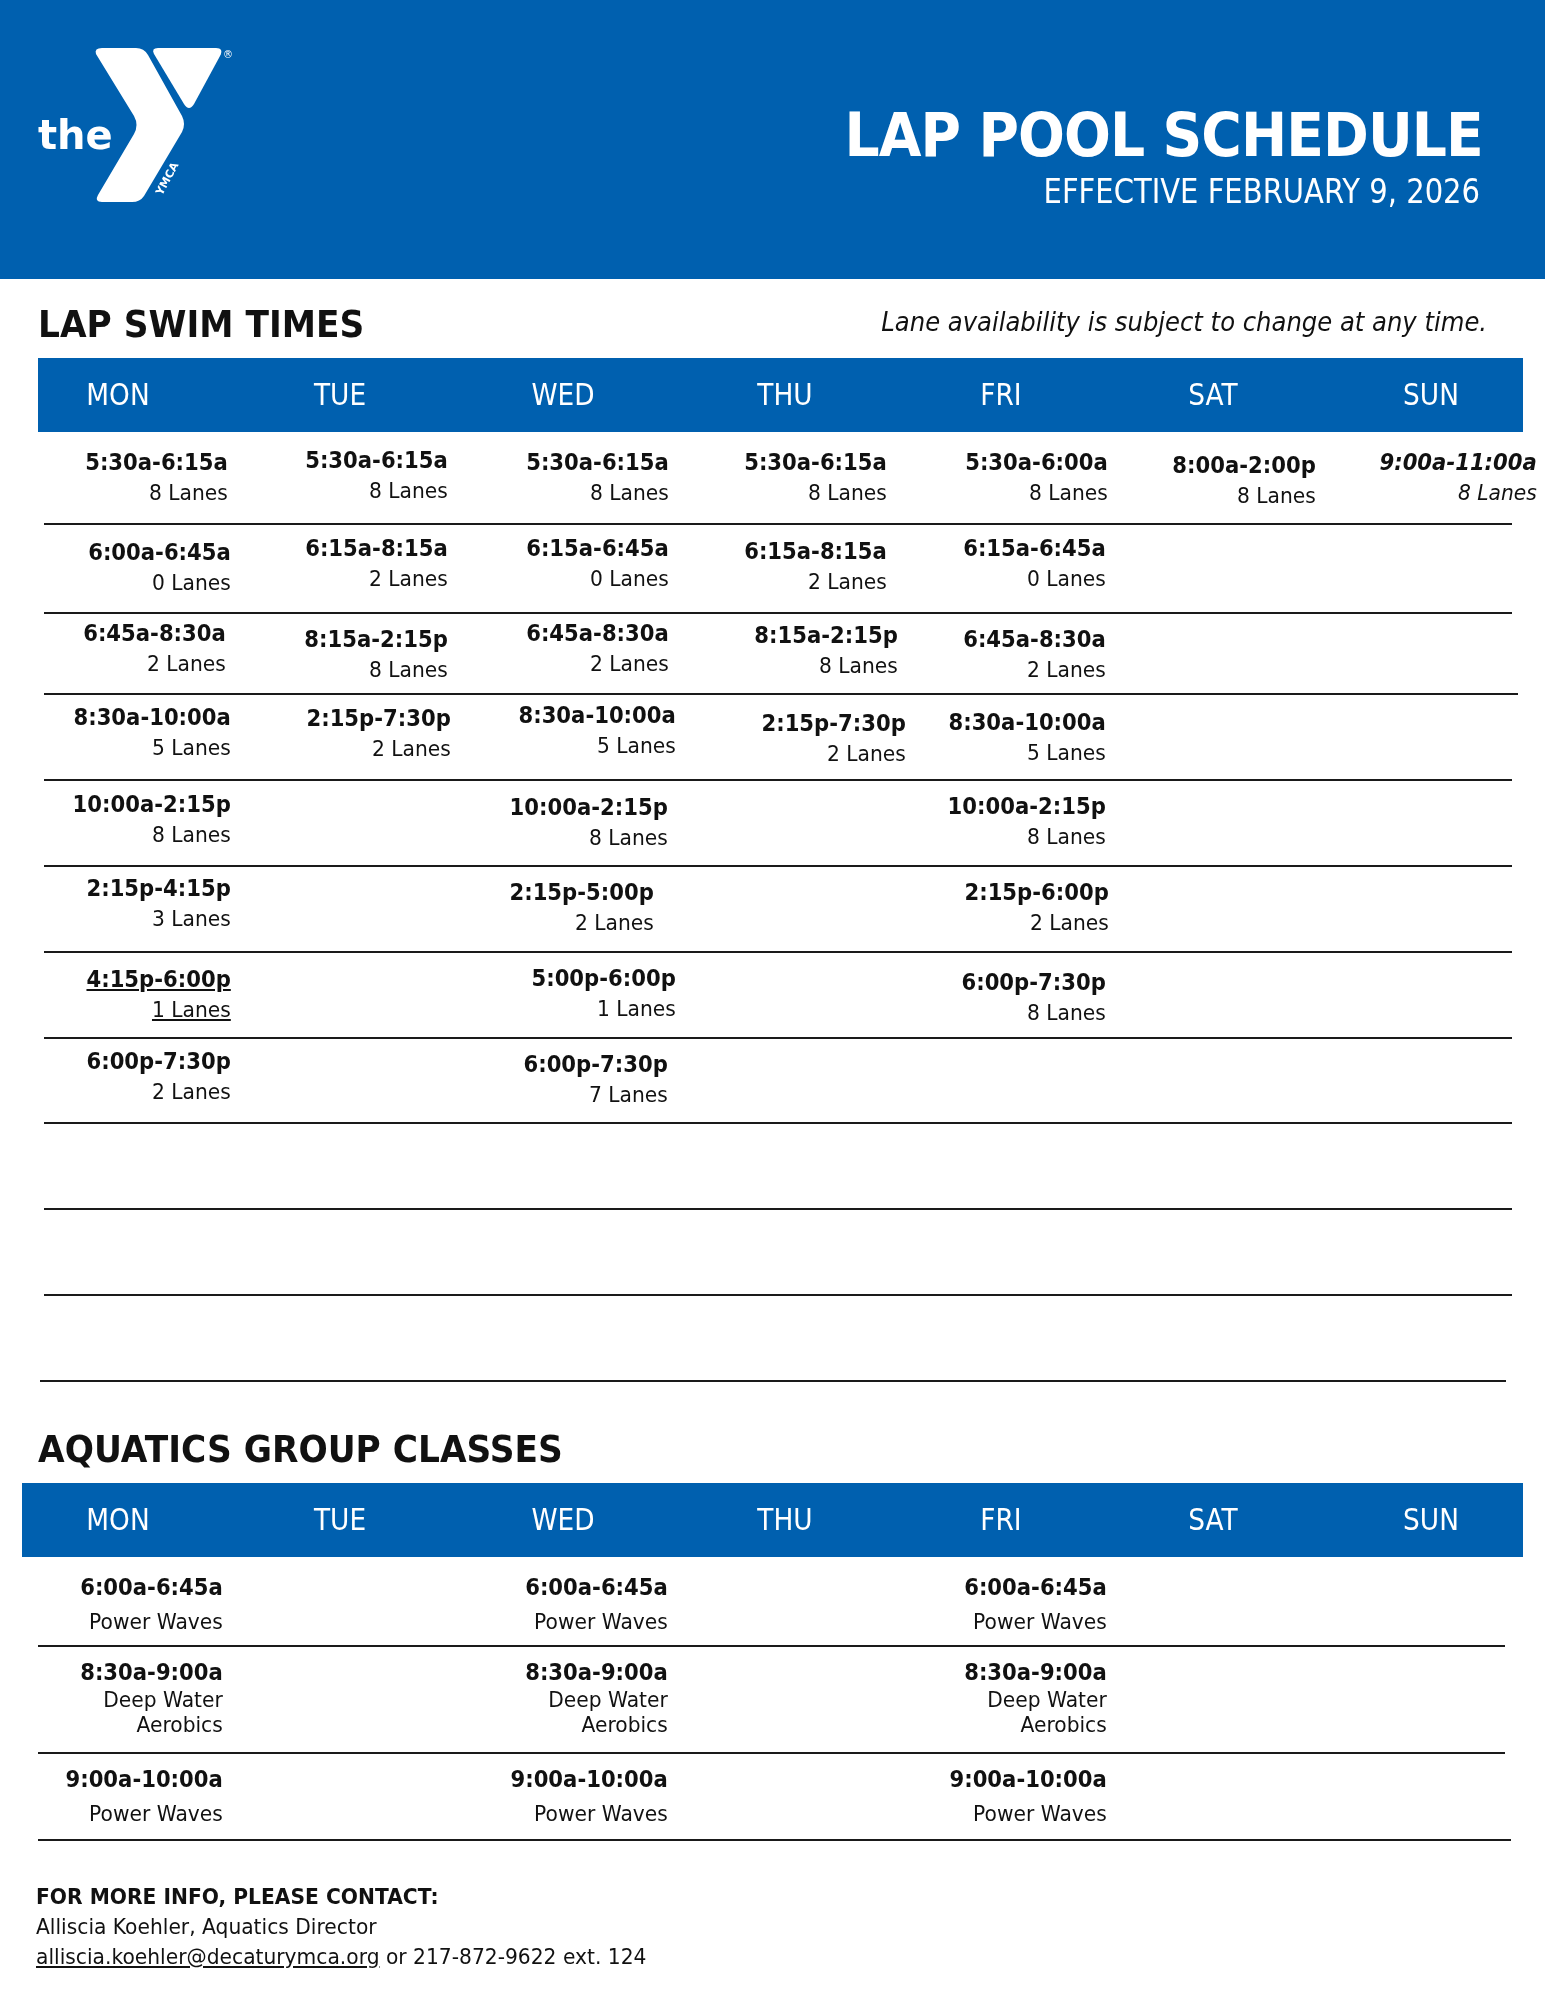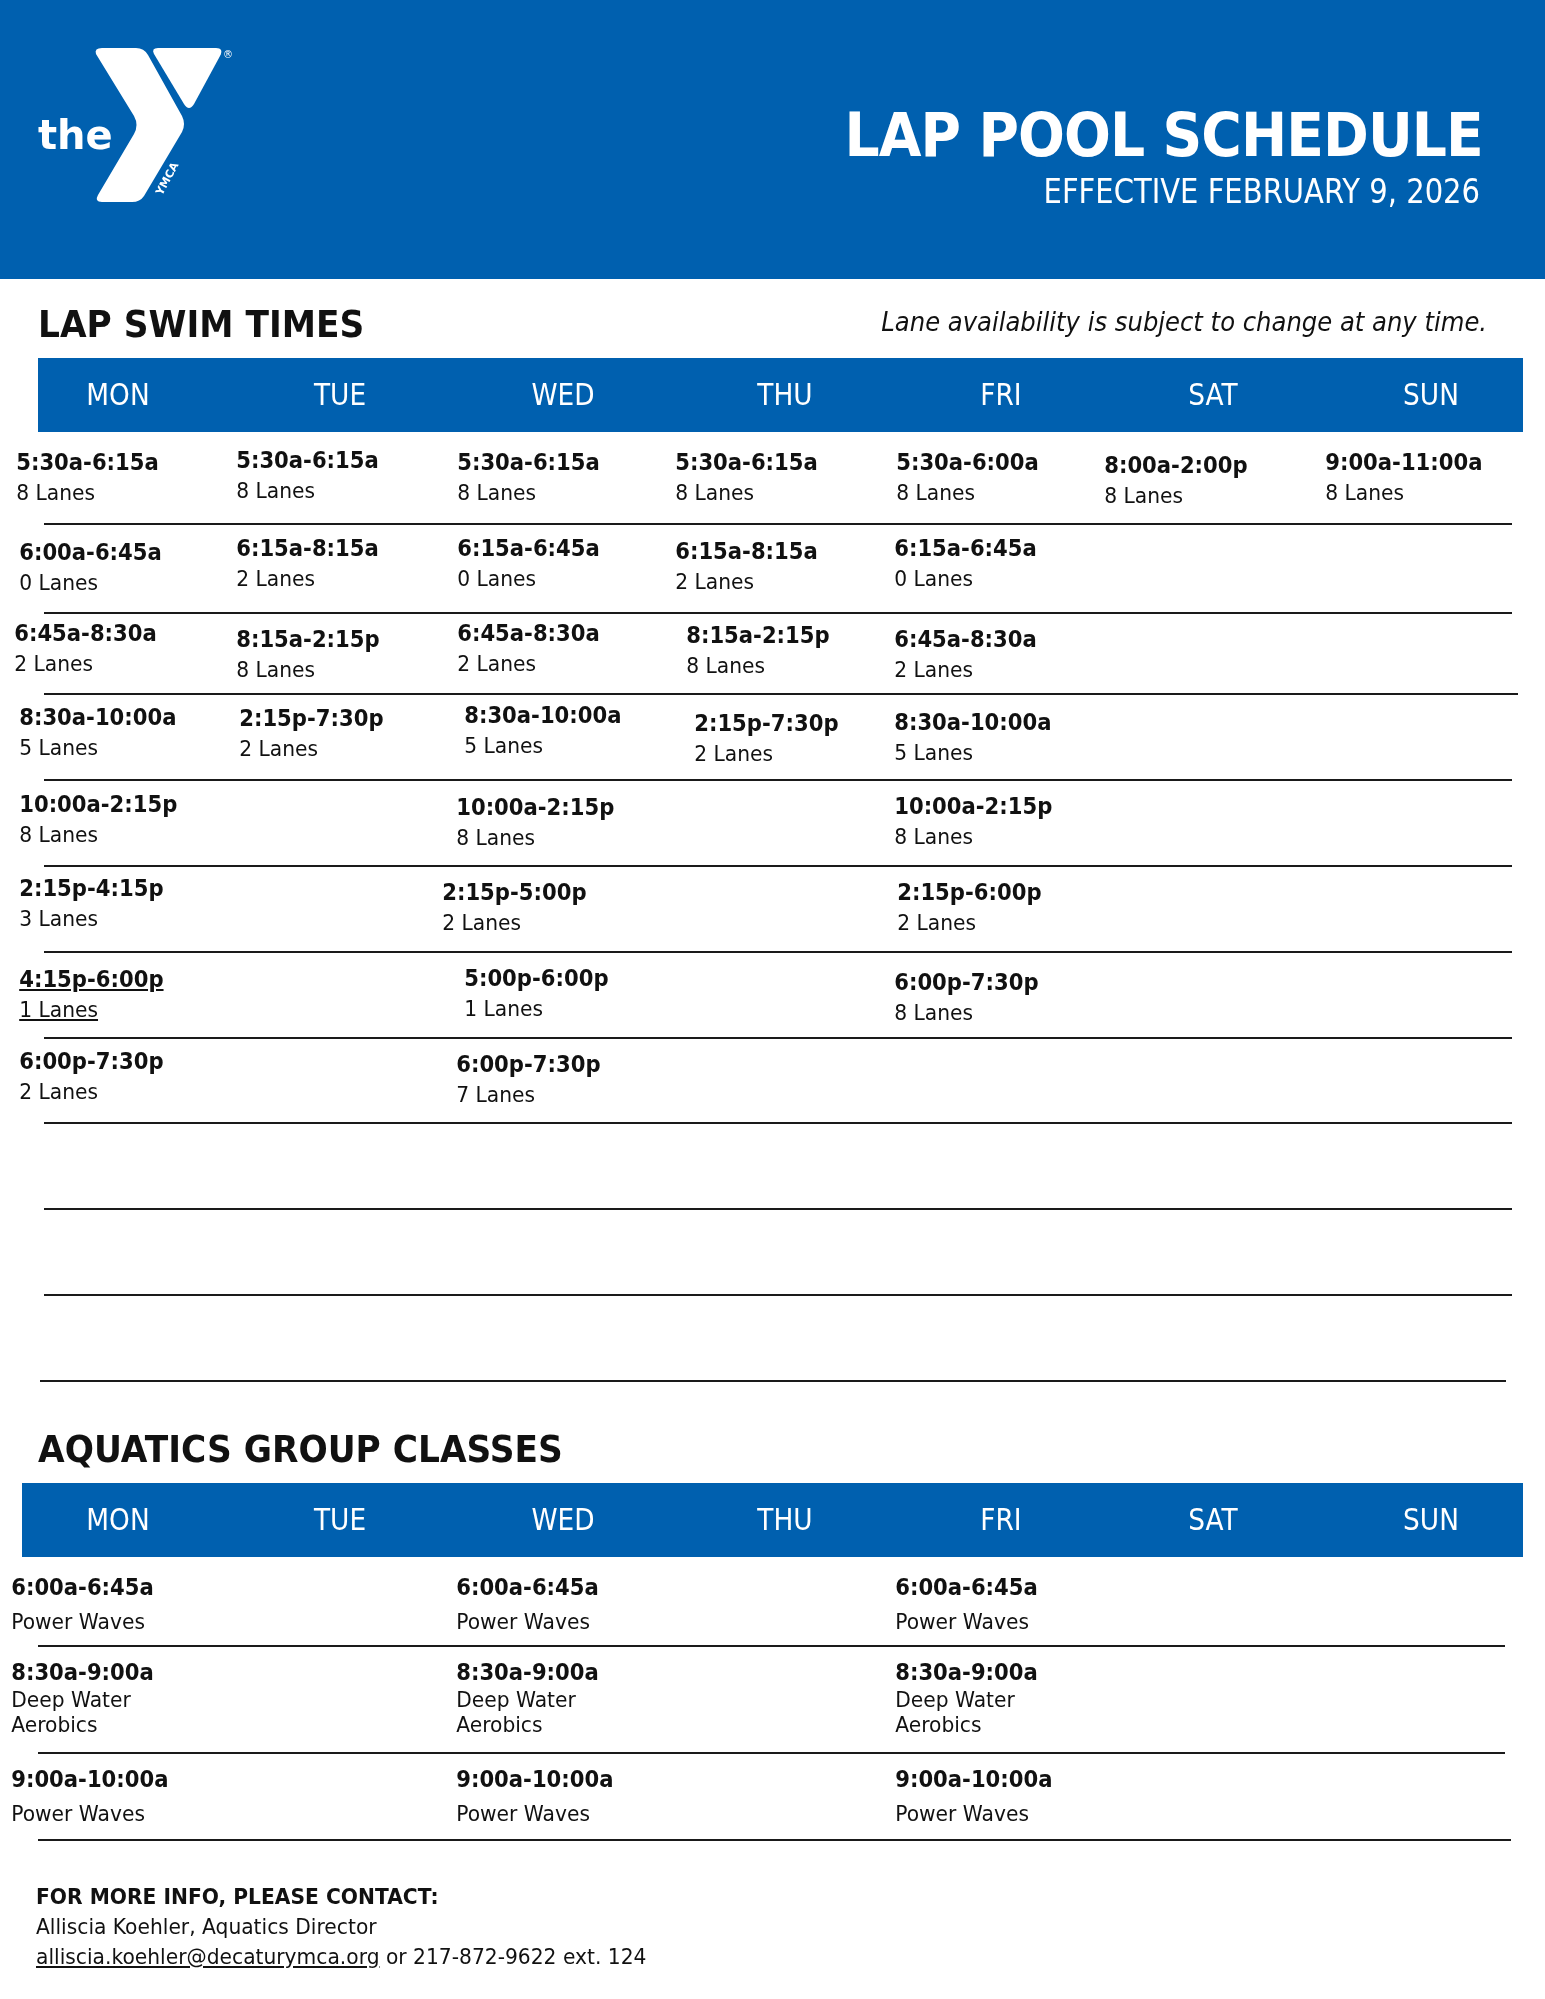--- a/index.html
+++ b/index.html
@@ -12,21 +12,21 @@
     .header-sub { position: absolute; right: 65px; top: 175px; color: #fff; font-family: "DejaVu Sans", sans-serif; font-size: 33px; transform: scaleX(0.88); transform-origin: right center; white-space: nowrap; line-height: 1; }
 
     .section-title { position: absolute; font-family: "DejaVu Sans", sans-serif; font-weight: bold; font-size: 37px; color: #111; white-space: nowrap; line-height: 1; transform: scaleX(0.93); transform-origin: left center; }
     .note { position: absolute; right: 58px; top: 306px; font-family: "DejaVu Sans", sans-serif; font-style: italic; font-size: 27px; color: #111; white-space: nowrap; transform: scaleX(0.9); transform-origin: right center; line-height: 1.2; }
 
     .dayhead { position: absolute; background: #0060AF; height: 74px; }
     .dayhead .day { position: absolute; top: 0; height: 74px; line-height: 74px; color: #fff; font-size: 30px; text-align: center; width: 200px; margin-left: -100px; transform: scaleX(0.88); }
 
     .hline { position: absolute; height: 2px; background: #1a1a1a; }
 
-    .cell { position: absolute; width: 230px; margin-left: -115px; text-align: left; }
+    .cell { position: absolute; width: 230px; margin-left: -115px; text-align: right; }
     .cell .time { display: block; font-weight: bold; font-size: 23px; line-height: 30px; transform: scaleX(0.92); white-space: nowrap; }
     .cell .lanes { display: block; font-size: 22px; line-height: 32px; transform: scaleX(0.92); white-space: nowrap; }
     .cell .cls { display: block; font-size: 22px; line-height: 25px; transform: scaleX(0.92); }
     .cell .cls.first { margin-top: 7px; }
 
     .contact { position: absolute; left: 36px; top: 1872px; margin-top: 10px; }
     .contact .c-title { font-weight: bold; font-size: 22px; line-height: 30px; transform: scaleX(0.92); transform-origin: left center; white-space: nowrap; }
     .contact .c-line { font-size: 22px; line-height: 30px; transform: scaleX(0.92); transform-origin: left center; white-space: nowrap; }
     .contact a { color: #111; text-decoration: underline; }
   </style>
@@ -196,21 +196,21 @@
   </div>
 <div class="cell" style="left:1000px; top:967px;">
     <span class="time">6:00p-7:30p</span>
     <span class="lanes">8 Lanes</span>
   </div>
 
 <div class="cell" style="left:1210px; top:450px;">
     <span class="time">8:00a-2:00p</span>
     <span class="lanes">8 Lanes</span>
   </div>
-<div class="cell" style="left:1431px; top:447px;">
+<div class="cell" style="left:1431px; top:447px;font-style:italic;">
     <span class="time">9:00a-11:00a</span>
     <span class="lanes">8 Lanes</span>
   </div>
 
 <div class="section-title" style="left:38px; top:1431px;">AQUATICS GROUP CLASSES</div>
 
 <div class="dayhead" style="left:22px; top:1483px; width:1501px;">
   <div class="day" style="left:96px;">MON</div>
   <div class="day" style="left:318px;">TUE</div>
   <div class="day" style="left:541px;">WED</div>

